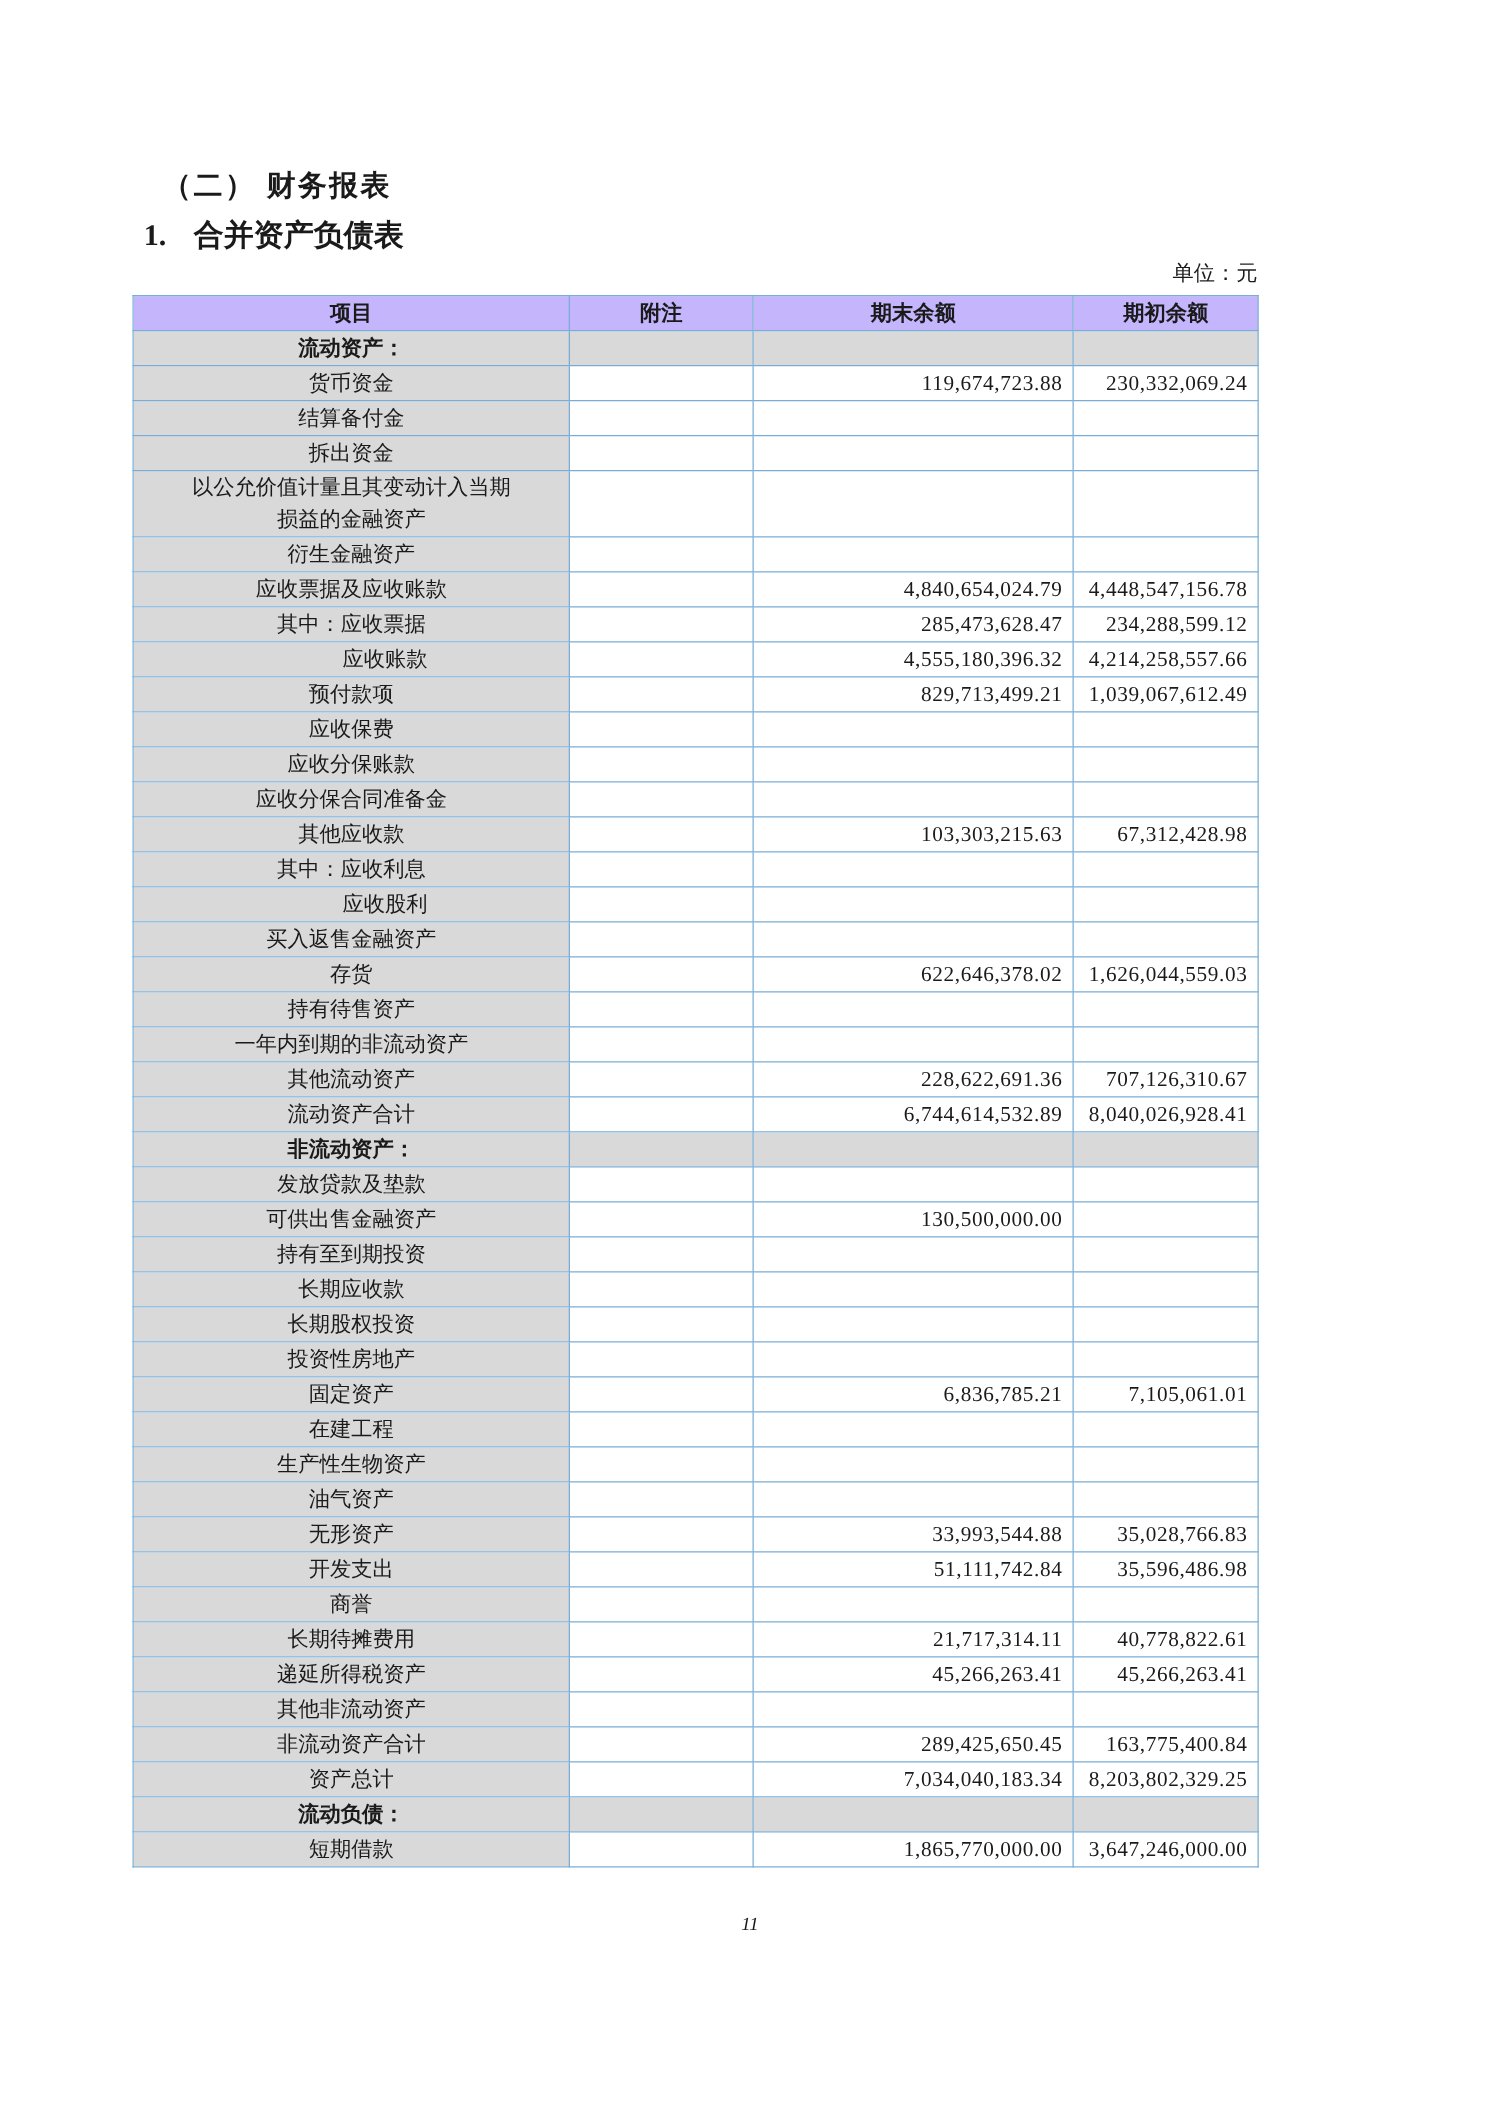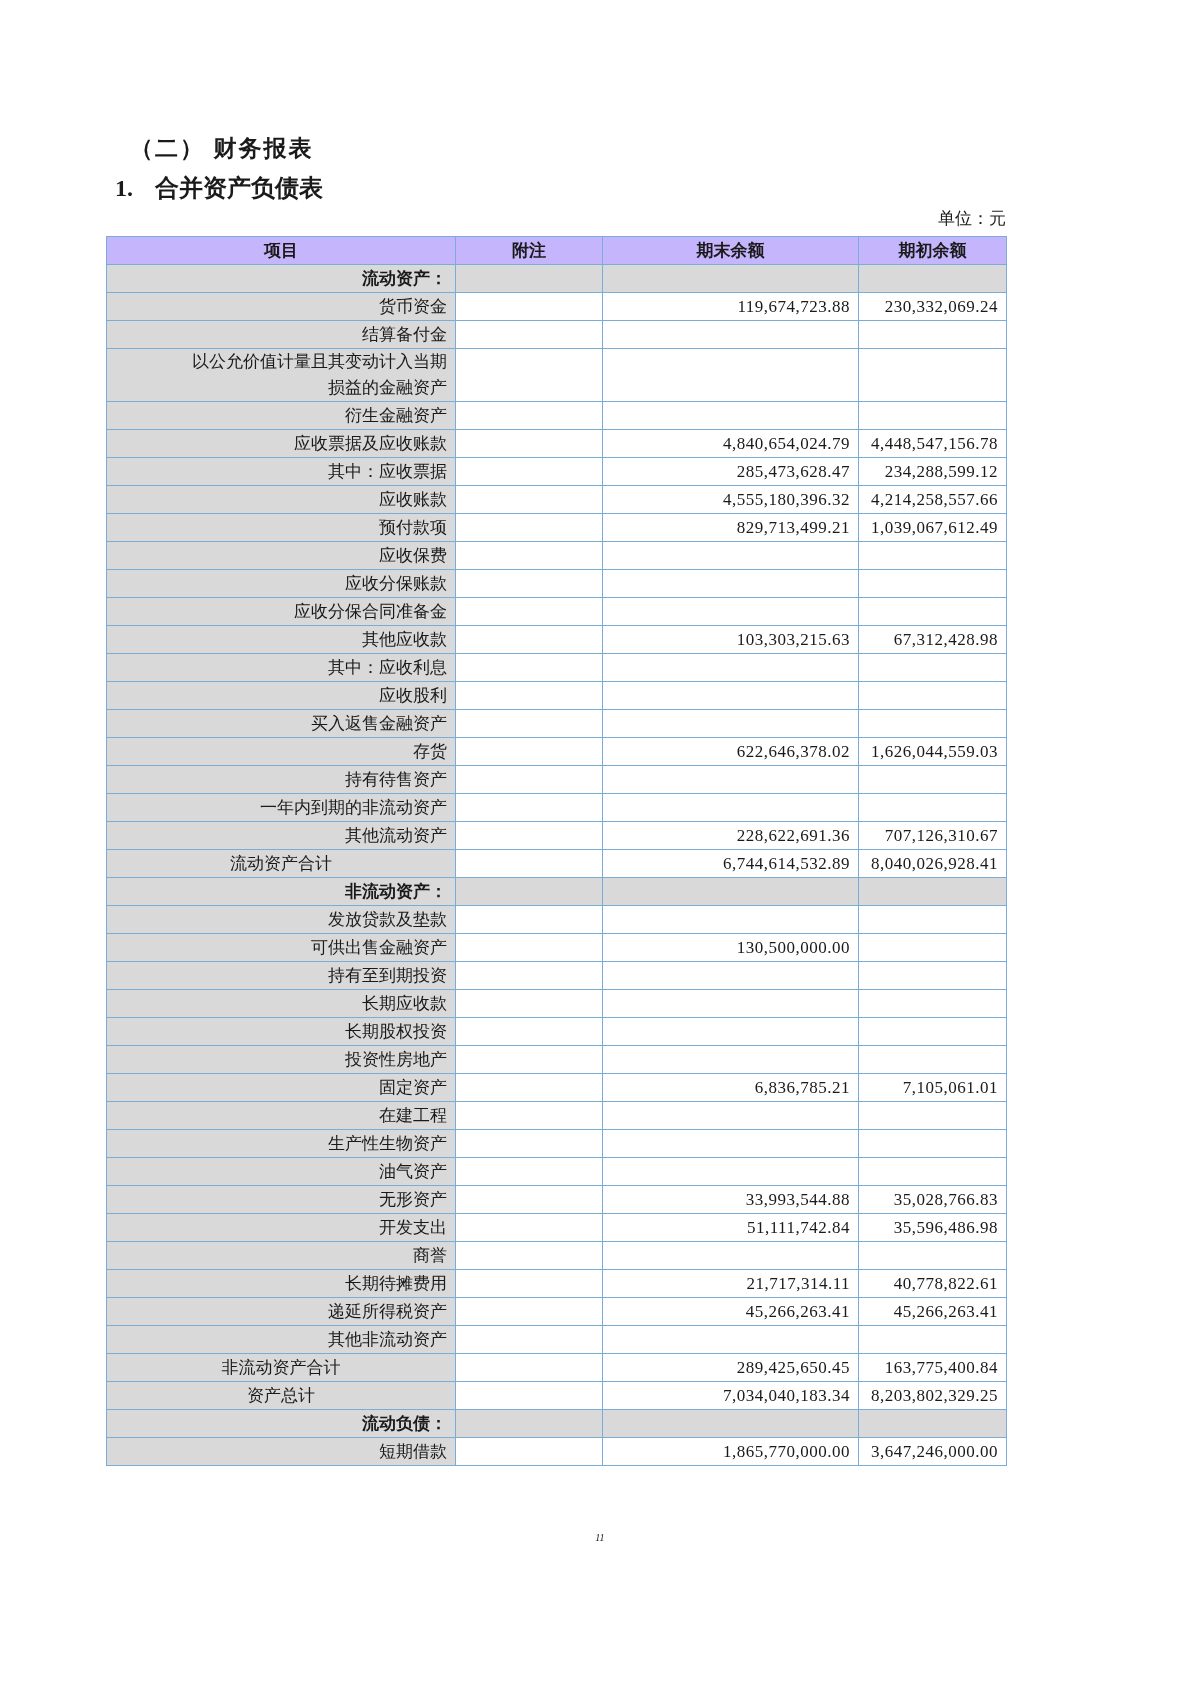--- a/index.html
+++ b/index.html
@@ -69,21 +69,21 @@
     line-height: 26px;
     vertical-align: middle;
     overflow: hidden;
     white-space: pre-line;
   }
   table.balance-sheet thead th {
     background: #c4b5fd;
     font-weight: bold;
     text-align: center;
   }
-  td.c-item { text-align: right; background: #d9d9d9; }
+  td.c-item { text-align: center; background: #d9d9d9; }
   td.c-note { text-align: center; background: #ffffff; }
   td.c-end, td.c-begin {
     text-align: right;
     background: #ffffff;
     letter-spacing: 0.5px;
     font-variant-numeric: tabular-nums;
   }
   tr.section td {
     background: #d9d9d9;
     font-weight: bold;
@@ -94,21 +94,21 @@
   }
   tr.indent td.c-item {
     padding-left: 62px;
   }
   .page-number {
     position: absolute;
     top: 1532px;
     left: 0;
     width: 1200px;
     text-align: center;
-    font-size: 10px;
+    font-size: 15px;
     font-style: italic;
   }
 </style>
 </head>
 <body>
 
 <div class="page">
 
   <h1 class="section-title">（二） 财务报表</h1>
 
@@ -146,20 +146,26 @@
           <td class="c-end">119,674,723.88</td>
           <td class="c-begin">230,332,069.24</td>
         </tr>
         <tr class="item">
           <td class="c-item">结算备付金</td>
           <td class="c-note"></td>
           <td class="c-end"></td>
           <td class="c-begin"></td>
         </tr>
         <tr class="item">
+          <td class="c-item">拆出资金</td>
+          <td class="c-note"></td>
+          <td class="c-end"></td>
+          <td class="c-begin"></td>
+        </tr>
+        <tr class="item">
           <td class="c-item">以公允价值计量且其变动计入当期
 损益的金融资产</td>
           <td class="c-note"></td>
           <td class="c-end"></td>
           <td class="c-begin"></td>
         </tr>
         <tr class="item">
           <td class="c-item">衍生金融资产</td>
           <td class="c-note"></td>
           <td class="c-end"></td>

